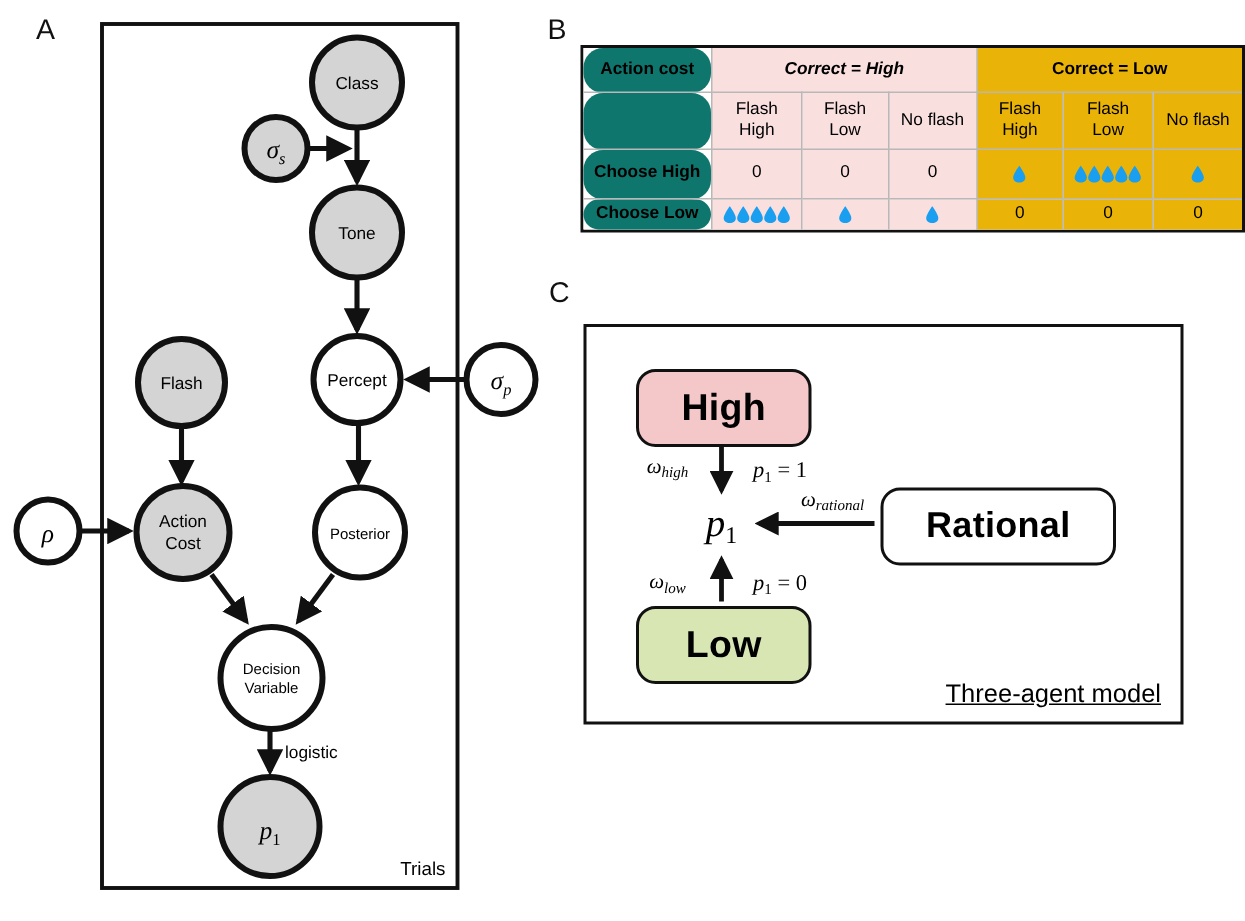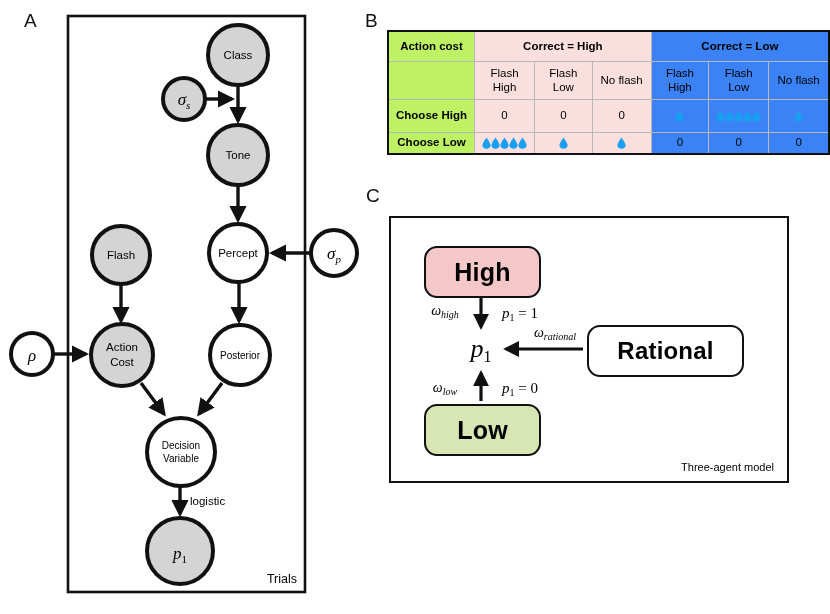--- a/index.html
+++ b/index.html
@@ -20,38 +20,38 @@
                text-anchor:end;}
 
   
   #panelB{position:absolute;left:387px;top:30px;}
   table.cost{border-collapse:collapse;table-layout:fixed;background:#fff;}
   table.cost td{border:1px solid #b8b8b8;text-align:center;vertical-align:middle;
                 font-size:11.5px;line-height:1.15;padding:0;color:#000;}
   .t-head-main{font-weight:bold;font-size:12.5px;}
   .t-rowhead{font-weight:bold;font-size:12.5px;margin-left:24px;}
   .c-pink{background:#fadfdf;}
-  .c-green{background:#3b82f6;}
-  .c-white{background:#bef264;}
+  .c-green{background:#eab308;}
+  .c-white{background:#0f766e;border-radius:13px;}
   .outer-box{border:2.5px solid #111;display:inline-block;}
   .drops{display:flex;justify-content:center;align-items:center;gap:0px;height:100%;}
   .drop{width:9px;height:12px;display:inline-block;}
 
   
   #panelC-box{position:absolute;left:389px;top:216px;width:400px;height:267px;
               border:2.5px solid #111;background:#fff;box-sizing:border-box;}
   #panelC-svg{position:absolute;left:389px;top:216px;}
   .agent-box{position:absolute;box-sizing:border-box;border:2.5px solid #111;
              border-radius:13px;display:flex;align-items:center;justify-content:center;
              font-size:25px;font-weight:bold;letter-spacing:.2px;}
   #agent-high{left:33px;top:28px;width:117px;height:52px;background:#f4c7c8;}
   #agent-low{left:33px;top:186px;width:117px;height:52px;background:#d8e6b4;}
   #agent-rational{left:196px;top:107px;width:157px;height:52px;background:#ffffff;font-size:24px;}
-  .three-agent{position:absolute;right:13px;bottom:8px;font-size:11px;
-               font-family:"Liberation Sans","DejaVu Sans",sans-serif;}
+  .three-agent{position:absolute;right:13px;bottom:8px;font-size:17px;
+               font-family:"Liberation Sans","DejaVu Sans",sans-serif;text-decoration:underline;}
 </style>
 </head>
 <body>
 
 <div class="panel-letter" style="left:24px;top:11px;">A</div>
 
 <svg id="panelA-svg" width="370" height="614">
   <defs>
     <marker id="arrowB" viewBox="0 0 10 10" refX="8.2" refY="5" markerWidth="5.2" markerHeight="5.2" orient="auto-start-reverse">
       <path d="M 0 0 L 10 5 L 0 10 z" fill="#111"></path>
@@ -126,21 +126,21 @@
           <col style="width:63px">
           <col style="width:63px">
           <col style="width:66px">
       <col style="width:63px">
           <col style="width:63px">
           <col style="width:66px">
     </colgroup>
     <tbody>
       <tr>
         <td class="c-white t-head-main" style="height:29px;border-left:none;border-top:none;">Action cost</td>
-        <td class="c-pink t-head-main" colspan="3" style="border-top:none;">Correct = High</td>
+        <td class="c-pink t-head-main" colspan="3" style="border-top:none;font-style:italic;">Correct = High</td>
         <td class="c-green t-head-main" colspan="3" style="border-top:none;border-right:none;">Correct = Low</td>
       </tr>
       <tr>
         <td class="c-white" style="height:37px;border-left:none;"></td>
         <td class="c-pink">
           <span>Flash</span><br>
           <span>High</span>
         </td>
         <td class="c-pink">
           <span>Flash</span><br>

